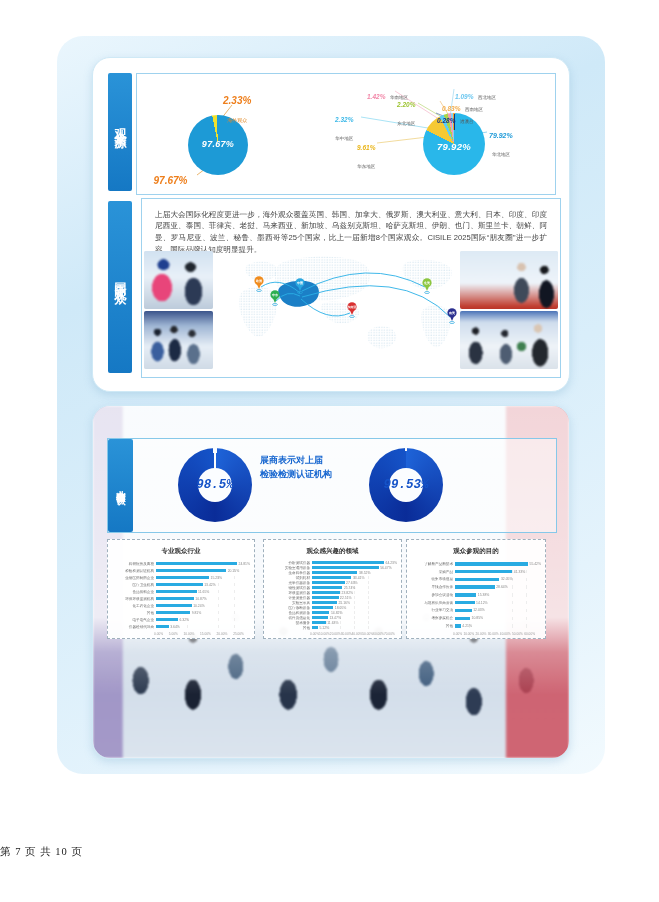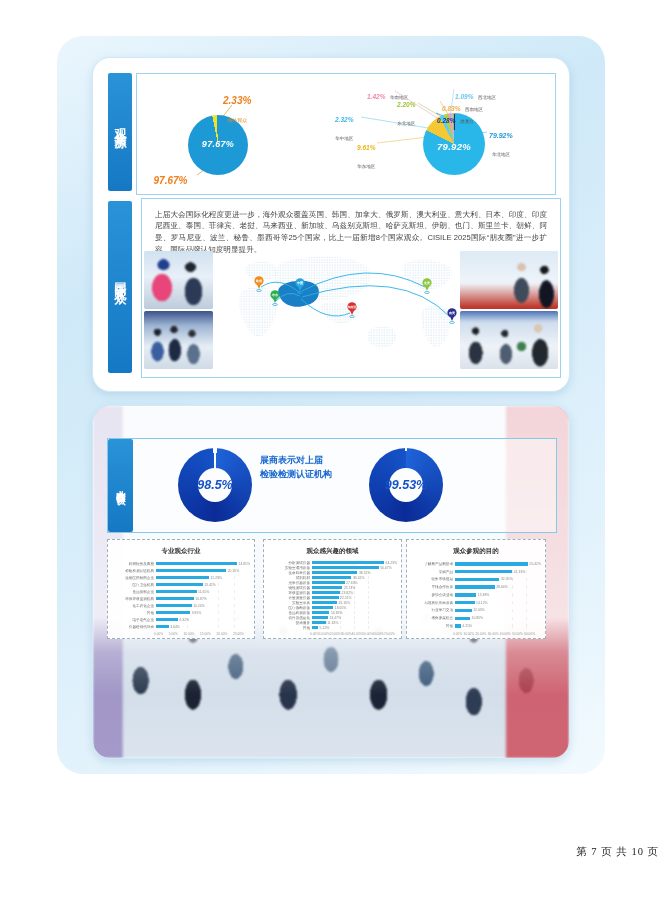--- a/index.html
+++ b/index.html
@@ -32,41 +32,41 @@
   .para{position:absolute;color:#444;font-size:7.6px;line-height:1.55;text-align:justify;}
   .photo{position:absolute;border-radius:2px;overflow:hidden;background:#dfe9f2;}
   .photo>i{position:absolute;inset:-3px;display:block;filter:blur(1.1px);}
   .mapwrap{position:absolute;}
   
   .band{position:absolute;border:1px solid #86c8e9;background:rgba(255,255,255,.48);}
   .crowdbg{position:absolute;inset:0;filter:blur(1.3px);}
   .veil{position:absolute;inset:0;background:linear-gradient(180deg,
         rgba(255,255,255,.72) 0%,rgba(255,255,255,.78) 38%,rgba(255,255,255,.82) 60%,
         rgba(255,255,255,.25) 70%,rgba(255,255,255,0) 82%);}
-  .donut{position:absolute;border-radius:50%;}
+  .donut{position:absolute;border-radius:50%;font-family:Liberation Mono, monospace;}
   .donut .hole{position:absolute;left:50%;top:50%;transform:translate(-50%,-50%);
         width:46%;height:46%;border-radius:50%;background:#fbfdff;}
   .donut .dval{position:absolute;left:50%;top:50%;transform:translate(-50%,-50%);
         color:#1553c8;font-weight:bold;font-style:italic;font-size:12.5px;white-space:nowrap;}
   .dlabel{position:absolute;color:#1565cf;font-weight:bold;font-size:9px;line-height:1.6;white-space:nowrap;}
   
   .panel{position:absolute;border:1px dashed #9fb0bd;background:rgba(255,255,255,.93);}
   .ptitle{text-align:center;font-size:6.5px;font-weight:bold;color:#333;margin:7px 0 4px;}
   .cbody{display:flex;flex-direction:column;justify-content:space-around;height:70px;padding:0 4px 0 2px;}
   .brow{display:flex;align-items:center;}
   .blab{width:44px;flex:none;text-align:right;font-size:3.6px;color:#666;padding-right:2px;
         overflow:hidden;white-space:nowrap;}
   .btrack{flex:1;position:relative;display:flex;align-items:center;height:3.4px;
         background:repeating-linear-gradient(to right,#ededed 0 .5px,transparent .5px 16.6%);}
   .bbar{display:block;height:100%;background:#29abe2;}
   .bval{font-size:3.4px;color:#888;margin-left:1.5px;font-style:normal;white-space:nowrap;}
   .bticks{display:flex;justify-content:space-between;font-size:3.2px;color:#999;
         margin:2px 10px 0 46px;}
   
-  .footer{position:absolute;left:0;width:100%;text-align:right;
+  .footer{position:absolute;left:0;width:100%;text-align:left;
         font-family:"Liberation Serif","DejaVu Serif",serif;color:#222;}
 </style>
 </head>
 <body>
 
 <div class="page">
   <div class="bg-wash"></div>
 
   <div class="card card1">
 

